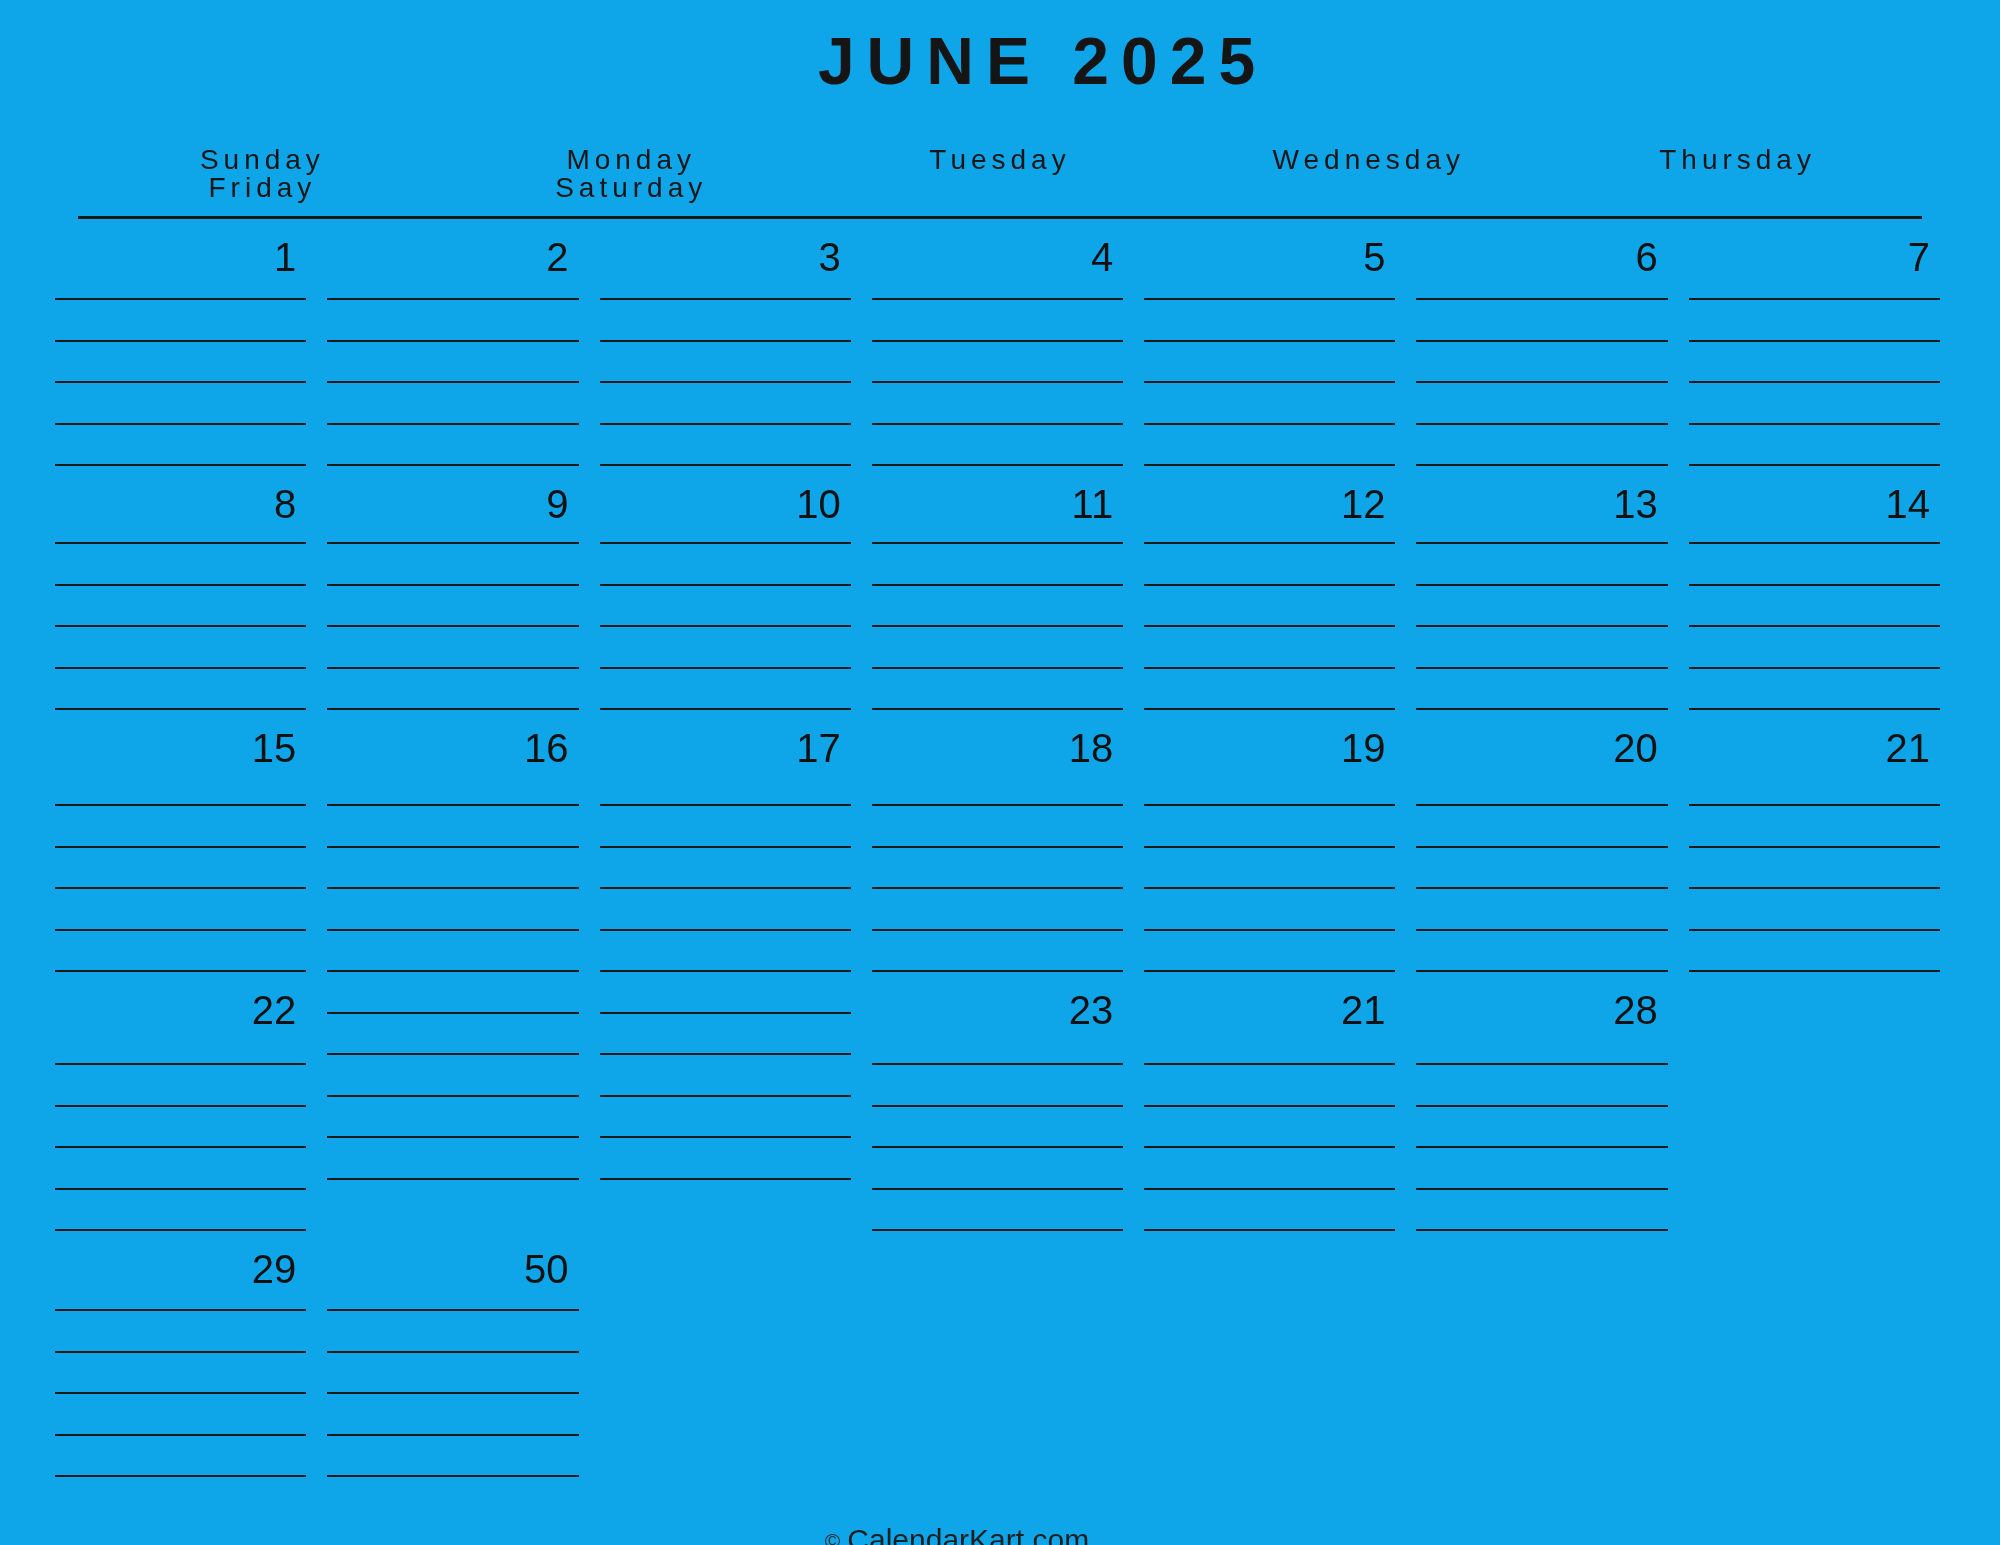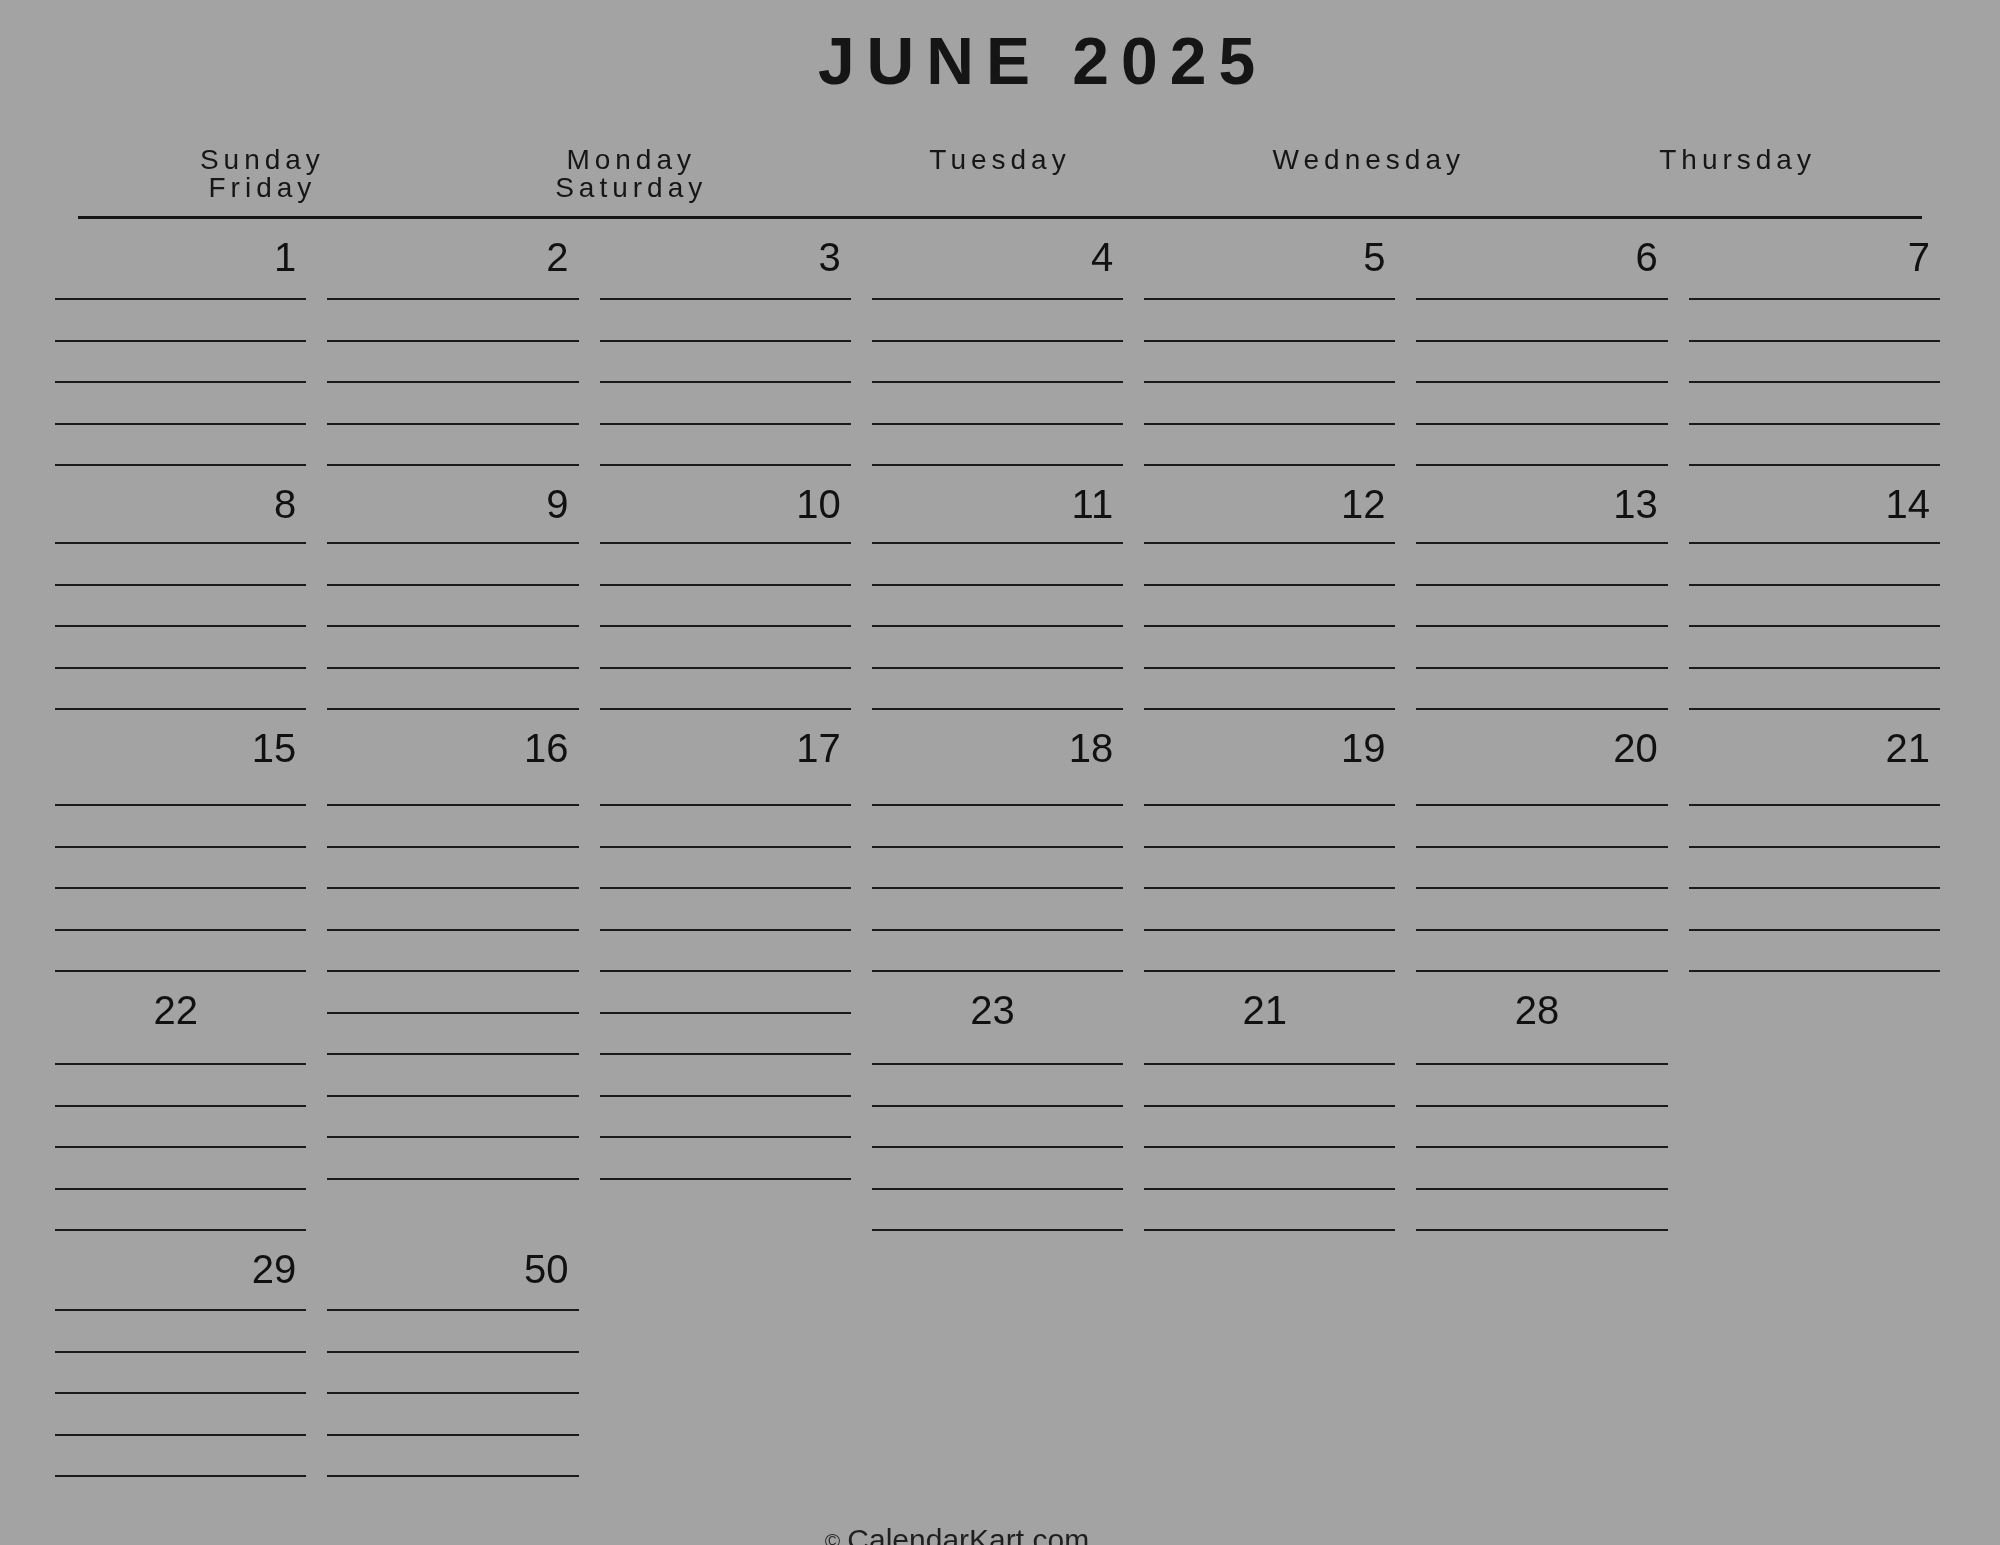--- a/index.html
+++ b/index.html
@@ -1,19 +1,19 @@
 <!DOCTYPE html>
 <html><head>
 <meta charset="utf-8">
 <style>
   html,body{margin:0;padding:0;background:#ffffff;}
   .page{
     position:relative;
     width:2000px;height:1545px;
-    background:#a3a3a3;
+    background:#0ea5e9;
     font-family:"Liberation Sans", sans-serif;
     color:#111111;
     overflow:hidden;
   }
   
   .title{
     margin:28px 0 0 0;
     text-align:center;
     padding-left:85px;          
     font-size:66px;
@@ -53,21 +53,21 @@
   }
   .date-box{
     box-sizing:border-box;
     padding:18px 10px 0 0;
     text-align:right;
     overflow:visible;
   }
   .w0 .date-box{height:39.5px;}
   .w1 .date-box{height:36.5px;}
   .w2 .date-box{height:54.5px;}
-  .w3 .date-box{height:51.5px;text-align:center;}
+  .w3 .date-box{height:51.5px;}
   .w4 .date-box{height:38.5px;}
   .date-num{
     display:inline-block;
     font-size:40px;
     line-height:1;
     color:#111111;
   }
   .write-line{
     height:41.5px;
     box-sizing:border-box;

